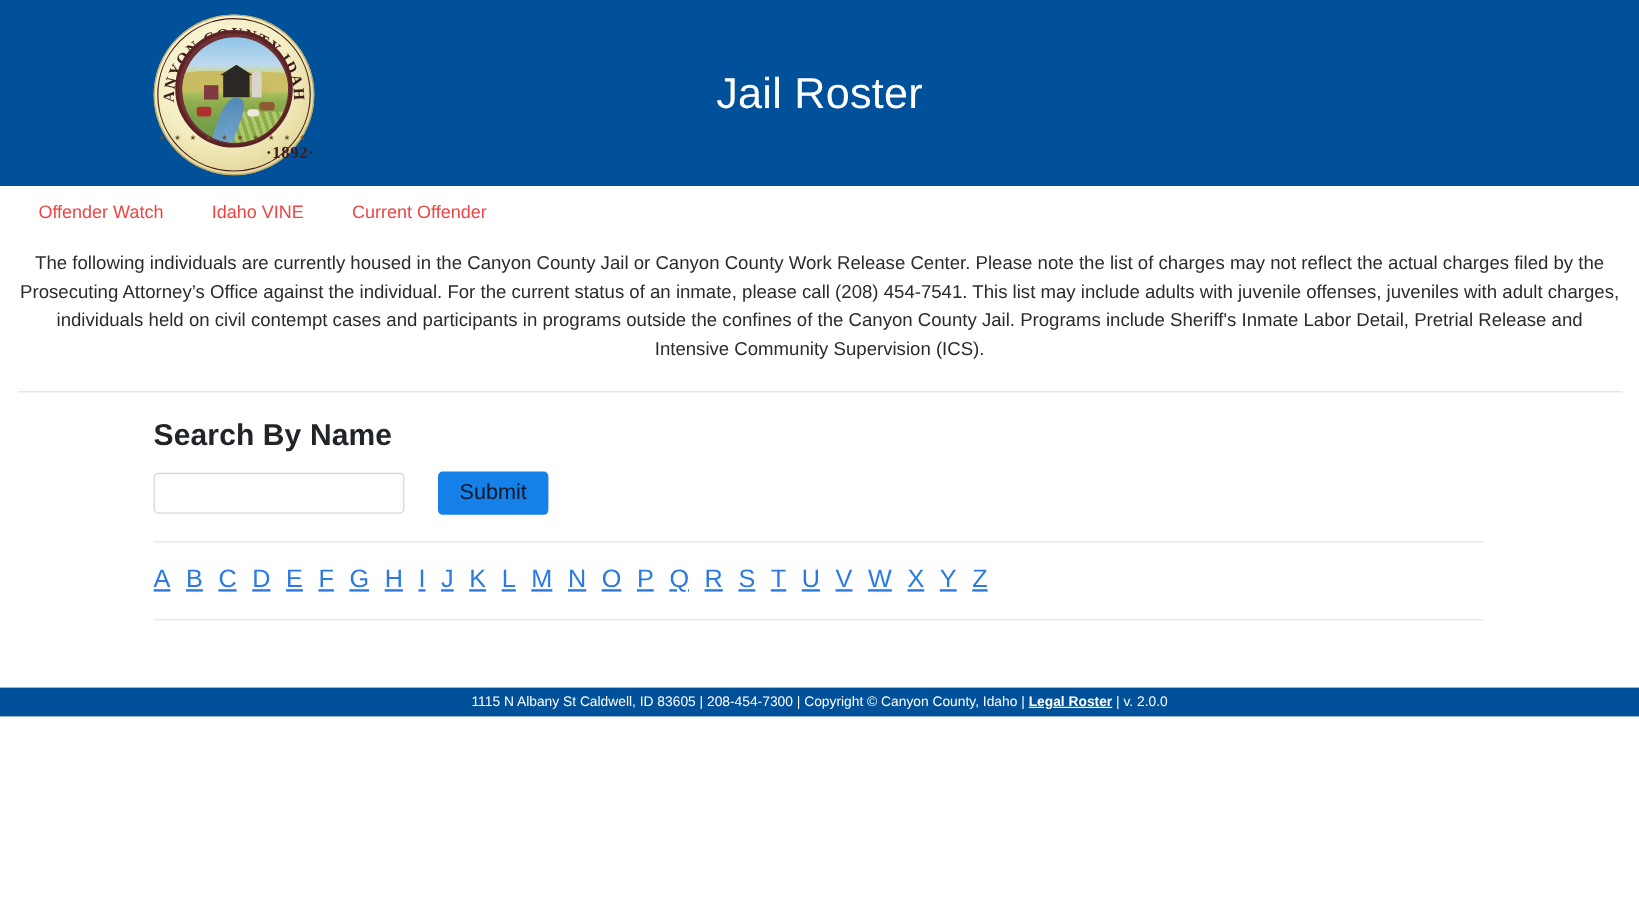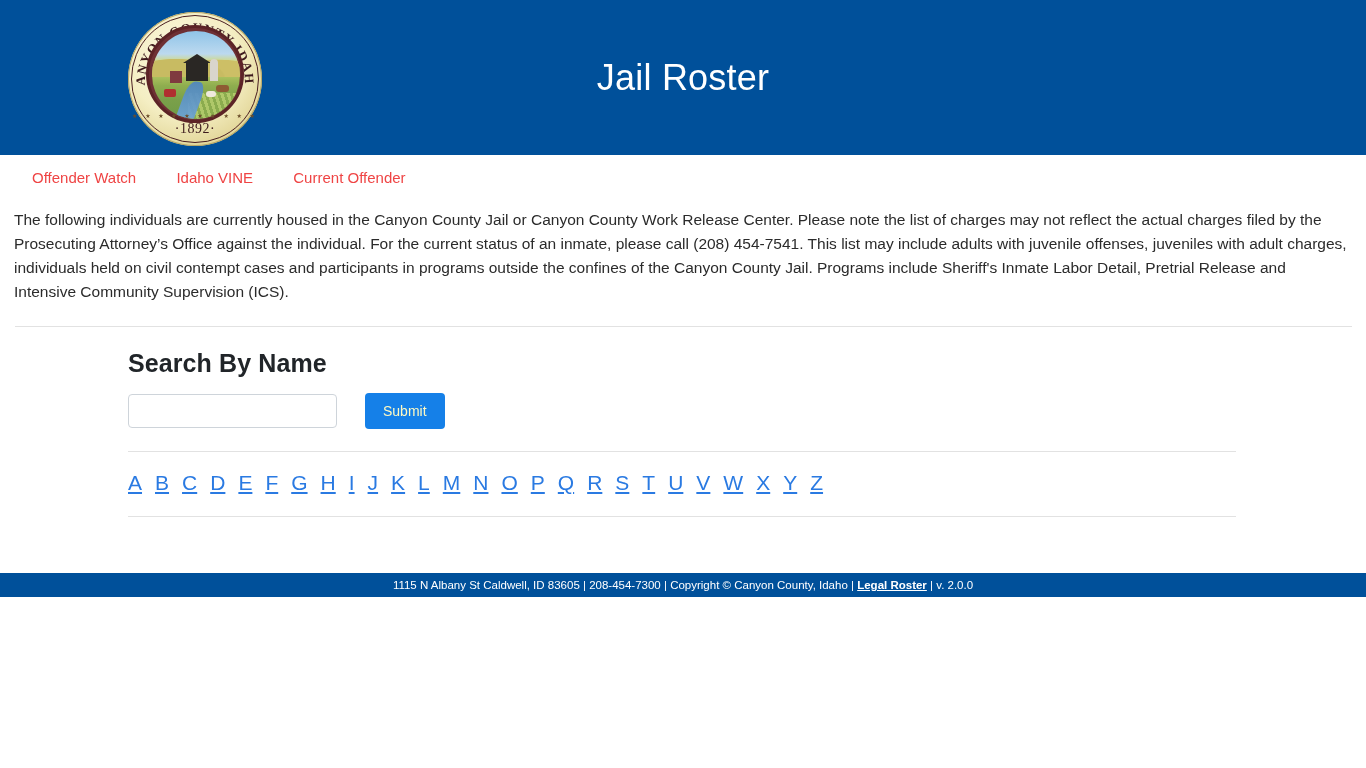--- a/index.html
+++ b/index.html
@@ -148,23 +148,23 @@
     position: absolute;
     left: 0; top: 0;
     width: 134px; height: 134px;
     pointer-events: none;
   }
   .seal-year {
     position: absolute;
     left: 0;
     bottom: 9px;
     width: 134px;
-    text-align: center;
+    text-align: right;
     font-family: "Liberation Serif", serif;
-    font-weight: normal;
+    font-weight: bold;
     font-size: 14px;
     color: #3e1b1d;
     letter-spacing: .5px;
   }
   .seal-stars {
     position: absolute;
     left: 0;
     bottom: 27px;
     width: 134px;
     text-align: center;
@@ -199,21 +199,21 @@
     margin-right: 36px;
     cursor: pointer;
   }
 
   
   .intro {
     padding: 0 14px 0 14px;
     font-size: 15.5px;
     line-height: 24px;
     color: #2b2b2b;
-    text-align: left;
+    text-align: center;
   }
 
   .rule-top {
     margin: 22px 14px 0 15px;
     height: 1px;
     background: #e2e2e2;
     border: 0;
   }
 
   
@@ -242,26 +242,26 @@
     padding: 4px 10px;
     font-size: 14px;
     font-family: "Liberation Sans", sans-serif;
     color: #495057;
     outline: none;
     background: #ffffff;
   }
   .submit-button {
     margin-left: 28px;
     background: #1580E8;
-    color: #fef9c3;
+    color: #0f172a;
     border: 0;
     border-radius: 4px;
     height: 36px;
     padding: 0 18px;
-    font-size: 14px;
+    font-size: 18px;
     font-family: "Liberation Sans", sans-serif;
     cursor: pointer;
   }
 
   .rule-mid {
     margin: 22px 130px 0 0;
     height: 1px;
     background: #e2e2e2;
     border: 0;
   }

